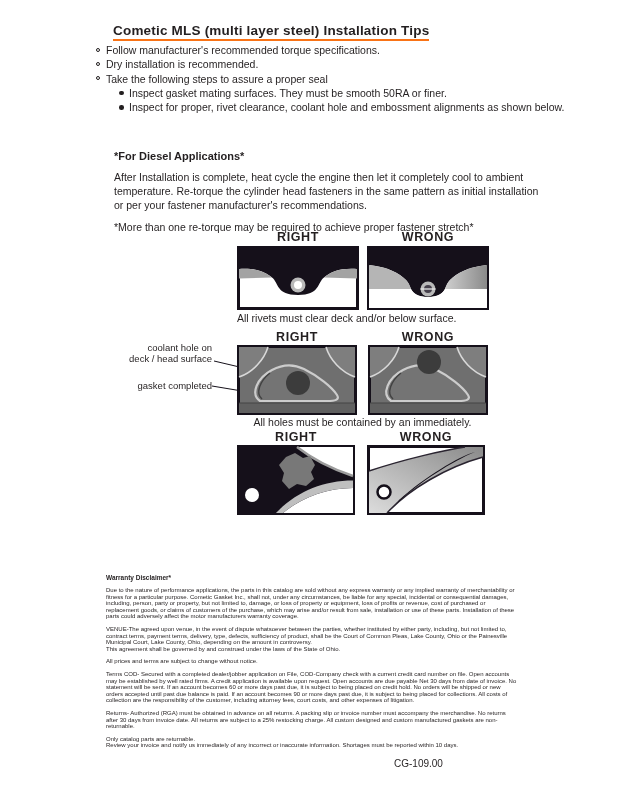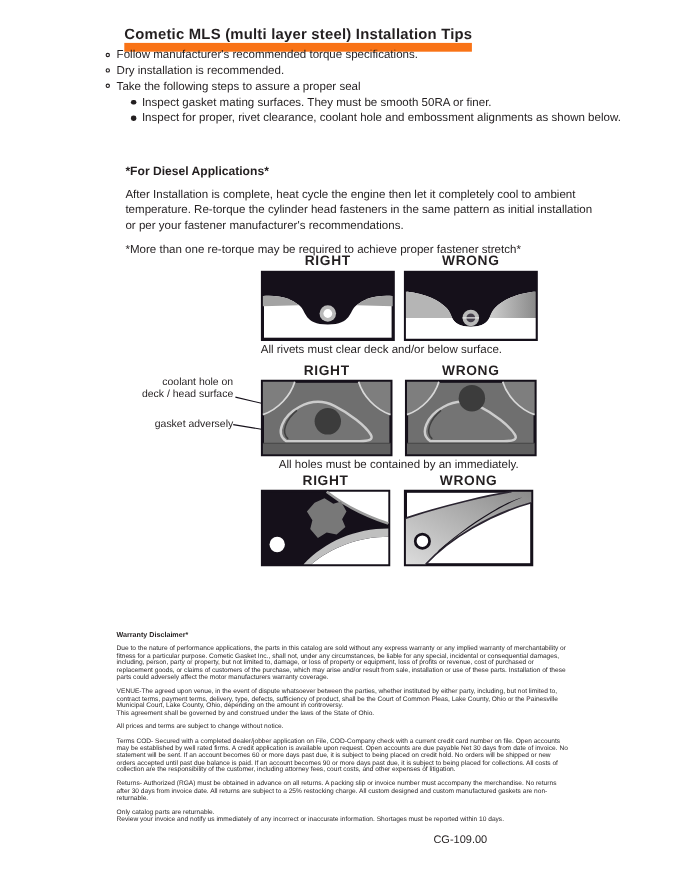--- a/index.html
+++ b/index.html
@@ -3,21 +3,21 @@
 <meta charset="utf-8">
 <style>
   * { margin:0; padding:0; box-sizing:border-box; }
   html,body { background:#ffffff; }
   body { font-family:"Liberation Sans", sans-serif; color:#231f20; }
   .page { position:relative; width:618px; height:800px; background:#ffffff; overflow:hidden; }
 
   .title {
     position:absolute; left:113px; top:23px;
     font-size:13.5px; font-weight:bold; letter-spacing:0.2px;
-    border-bottom:8px solid #f97316; padding-bottom:1px;
+    border-bottom:2px solid #f97316; padding-bottom:1px;
   }
 
   .tips { position:absolute; left:96px; top:43px; width:470px;
           font-size:10.5px; line-height:14.3px; list-style:none; }
   .tips li { position:relative; padding-left:10px; }
   .tips li.sub { margin-left:23px; }
   .marker-ring { position:absolute; left:0; top:4.5px; width:4px; height:4px;
                  border:1px solid #231f20; border-radius:50%; }
   .marker-dot  { position:absolute; left:0; top:5px; width:4.5px; height:4.5px;
                  background:#231f20; border-radius:50%; }
@@ -114,21 +114,21 @@
     </svg>
   </div>
 
   <div class="dg-caption" style="left:237px; top:312px; width:280px;">All rivets must clear deck and/or below surface.</div>
 
   <div class="dg-label" style="left:237px; top:330px; width:120px;">RIGHT</div>
   <div class="dg-label" style="left:368px; top:330px; width:120px;">WRONG</div>
 
   <div class="side-label" style="top:343px;">coolant hole on
 deck / head surface</div>
-  <div class="side-label" style="top:381px;">gasket adversely</div>
+  <div class="side-label" style="top:381px;">gasket completed</div>
 
   <svg class="pointers" width="92" height="50" viewBox="0 0 92 50">
     <line x1="3" y1="10" x2="88" y2="30" stroke="#15101a" stroke-width="1"></line>
     <line x1="1" y1="35" x2="55" y2="44" stroke="#15101a" stroke-width="1"></line>
   </svg>
 
   <div class="dg-box" style="left:237px; top:345px;">
     <svg width="120" height="70" viewBox="0 0 120 70">
       <rect x="1.5" y="1.5" width="117" height="67" fill="#6f6f6f" stroke="#15101a" stroke-width="3"></rect>
       <rect x="2" y="58" width="116" height="10" fill="#606060"></rect>

